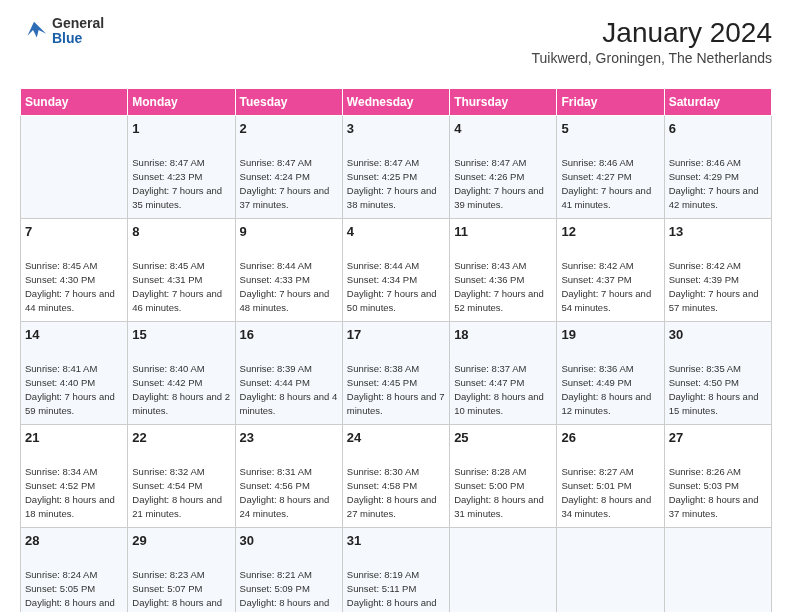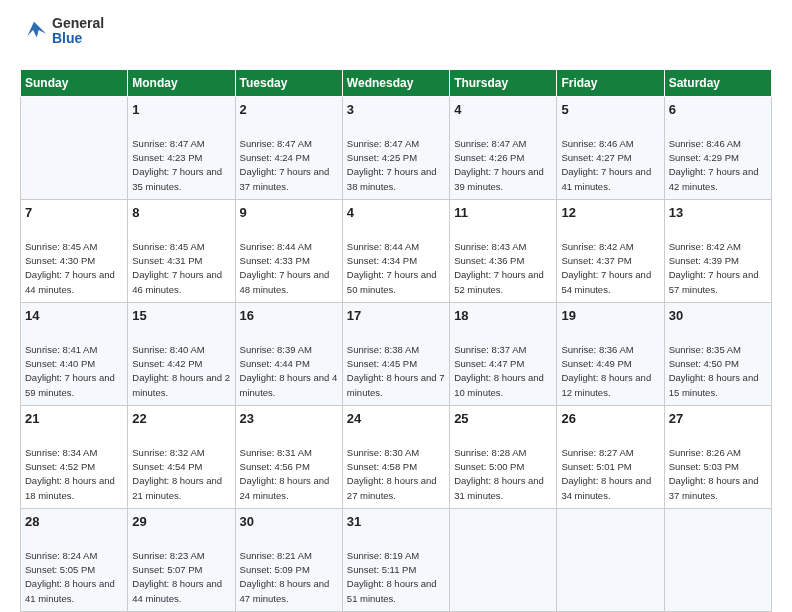--- a/index.html
+++ b/index.html
@@ -46,21 +46,21 @@
     .location-title {
       font-size: 14px;
       color: #444;
     }
     table {
       width: 100%;
       border-collapse: collapse;
       font-size: 10.5px;
     }
     thead tr th {
-      background-color: #15803d;
+      background-color: #ec4899;
       color: #fff;
       padding: 6px 4px;
       text-align: left;
       font-size: 12px;
       font-weight: bold;
       border: 1px solid #fff;
     }
     tbody tr td {
       vertical-align: top;
       padding: 5px 4px;
@@ -98,20 +98,24 @@
 <div class="header-area">
   <div class="logo">
     <svg class="logo-bird" viewBox="0 0 30 30">
       <polygon points="15,5 28,18 20,14 18,22 14,14 8,20" fill="#2d6db5"></polygon>
     </svg>
     <div class="logo-text">
       <span>General</span>
       <span class="logo-blue">Blue</span>
     </div>
   </div>
+  <div class="title-area">
+    <div class="month-title">January 2024</div>
+    <div class="location-title">Tuikwerd, Groningen, The Netherlands</div>
+  </div>
 </div>
 
 <table>
   <thead>
     <tr>
     <th>Sunday</th>
         <th>Monday</th>
         <th>Tuesday</th>
         <th>Wednesday</th>
         <th>Thursday</th>

